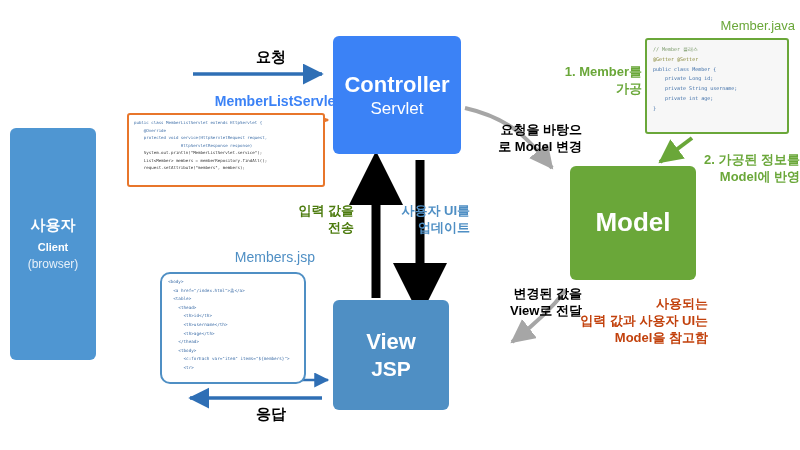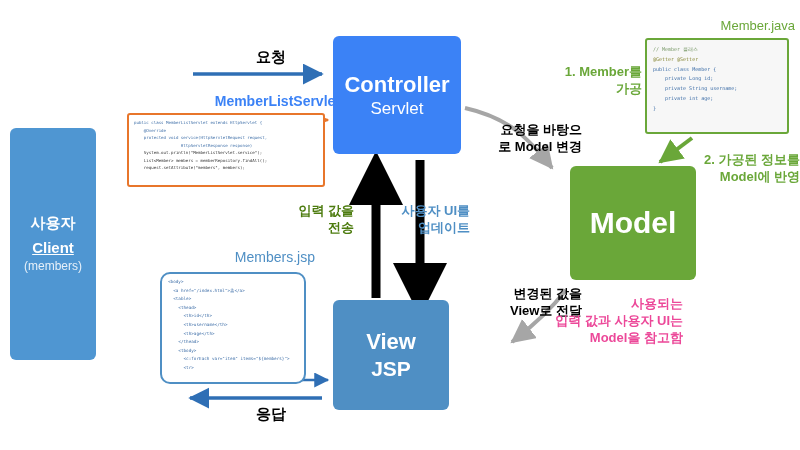--- a/index.html
+++ b/index.html
@@ -31,21 +31,21 @@
   }
   
   #client-box {
     left: 10px;
     top: 128px;
     width: 86px;
     height: 232px;
     background: #4f96d2;
   }
   #client-box .l1 { font-size: 15px; font-weight: 700; }
-  #client-box .l2 { font-size: 15px; font-weight: 700; margin-top: 8px; text-decoration: underline; }
+  #client-box .l2 { font-size: 11px; font-weight: 700; margin-top: 8px; }
   #client-box .l3 { font-size: 12px; margin-top: 4px; color: #e6f0f9; }
 
   
   #controller-box {
     left: 333px;
     top: 36px;
     width: 128px;
     height: 118px;
     background: #3b82f6;
   }
@@ -53,21 +53,21 @@
   #controller-box .l2 { font-size: 17px; margin-top: 2px; }
 
   
   #model-box {
     left: 570px;
     top: 166px;
     width: 126px;
     height: 114px;
     background: #6aa739;
   }
-  #model-box .l1 { font-size: 30px; font-weight: 700; }
+  #model-box .l1 { font-size: 26px; font-weight: 700; }
 
   
   #view-box {
     left: 333px;
     top: 300px;
     width: 116px;
     height: 110px;
     background: #4f8fc4;
   }
   #view-box .l1 { font-size: 22px; font-weight: 700; }
@@ -149,21 +149,21 @@
   #label-servletname { left: 180px; top: 92px; width: 160px; color: #3b82f6; font-size: 14px; }
   #label-jspname   { left: 205px; top: 248px; width: 110px; color: #4f8fc4; font-size: 14px; font-weight: 400; }
   #label-memberjava{ left: 645px; top: 18px;  width: 150px; color: #6aa739; font-size: 13px; font-weight: 400; }
 
   #label-input     { left: 278px; top: 203px; width: 76px;  color: #4d7c0f; }
   #label-update    { left: 390px; top: 203px; width: 80px;  color: #4f8fc4; }
   #label-modelchange { left: 466px; top: 122px; width: 116px; color: #000000; }
   #label-viewdeliver { left: 466px; top: 286px; width: 116px; color: #000000; }
   #label-step1     { left: 546px; top: 52px;  width: 96px;  color: #6aa739; margin-top: 12px; }
   #label-step2     { left: 690px; top: 152px; width: 110px; color: #6aa739; }
-  #label-modelref  { left: 547px; top: 296px; width: 136px; color: #ec4899; }
+  #label-modelref  { left: 572px; top: 296px; width: 136px; color: #c2410c; }
 
   svg#arrows {
     position: absolute;
     left: 0;
     top: 0;
     width: 800px;
     height: 450px;
     pointer-events: none;
   }
 </style>
@@ -224,21 +224,21 @@
     </g>
 
     <g>
       <line x1="692" y1="138" x2="660" y2="162" stroke="#6aa739" stroke-width="4" marker-end="url(#ah-green)"></line>
     </g>
   </svg>
 
   <div class="box" id="client-box">
     <div class="l1">사용자</div>
     <div class="l2">Client</div>
-    <div class="l3">(members)</div>
+    <div class="l3">(browser)</div>
   </div>
 
   <div class="box" id="controller-box">
     <div class="l1">Controller</div>
     <div class="l2">Servlet</div>
   </div>
 
   <div class="box" id="model-box">
     <div class="l1">Model</div>
   </div>

